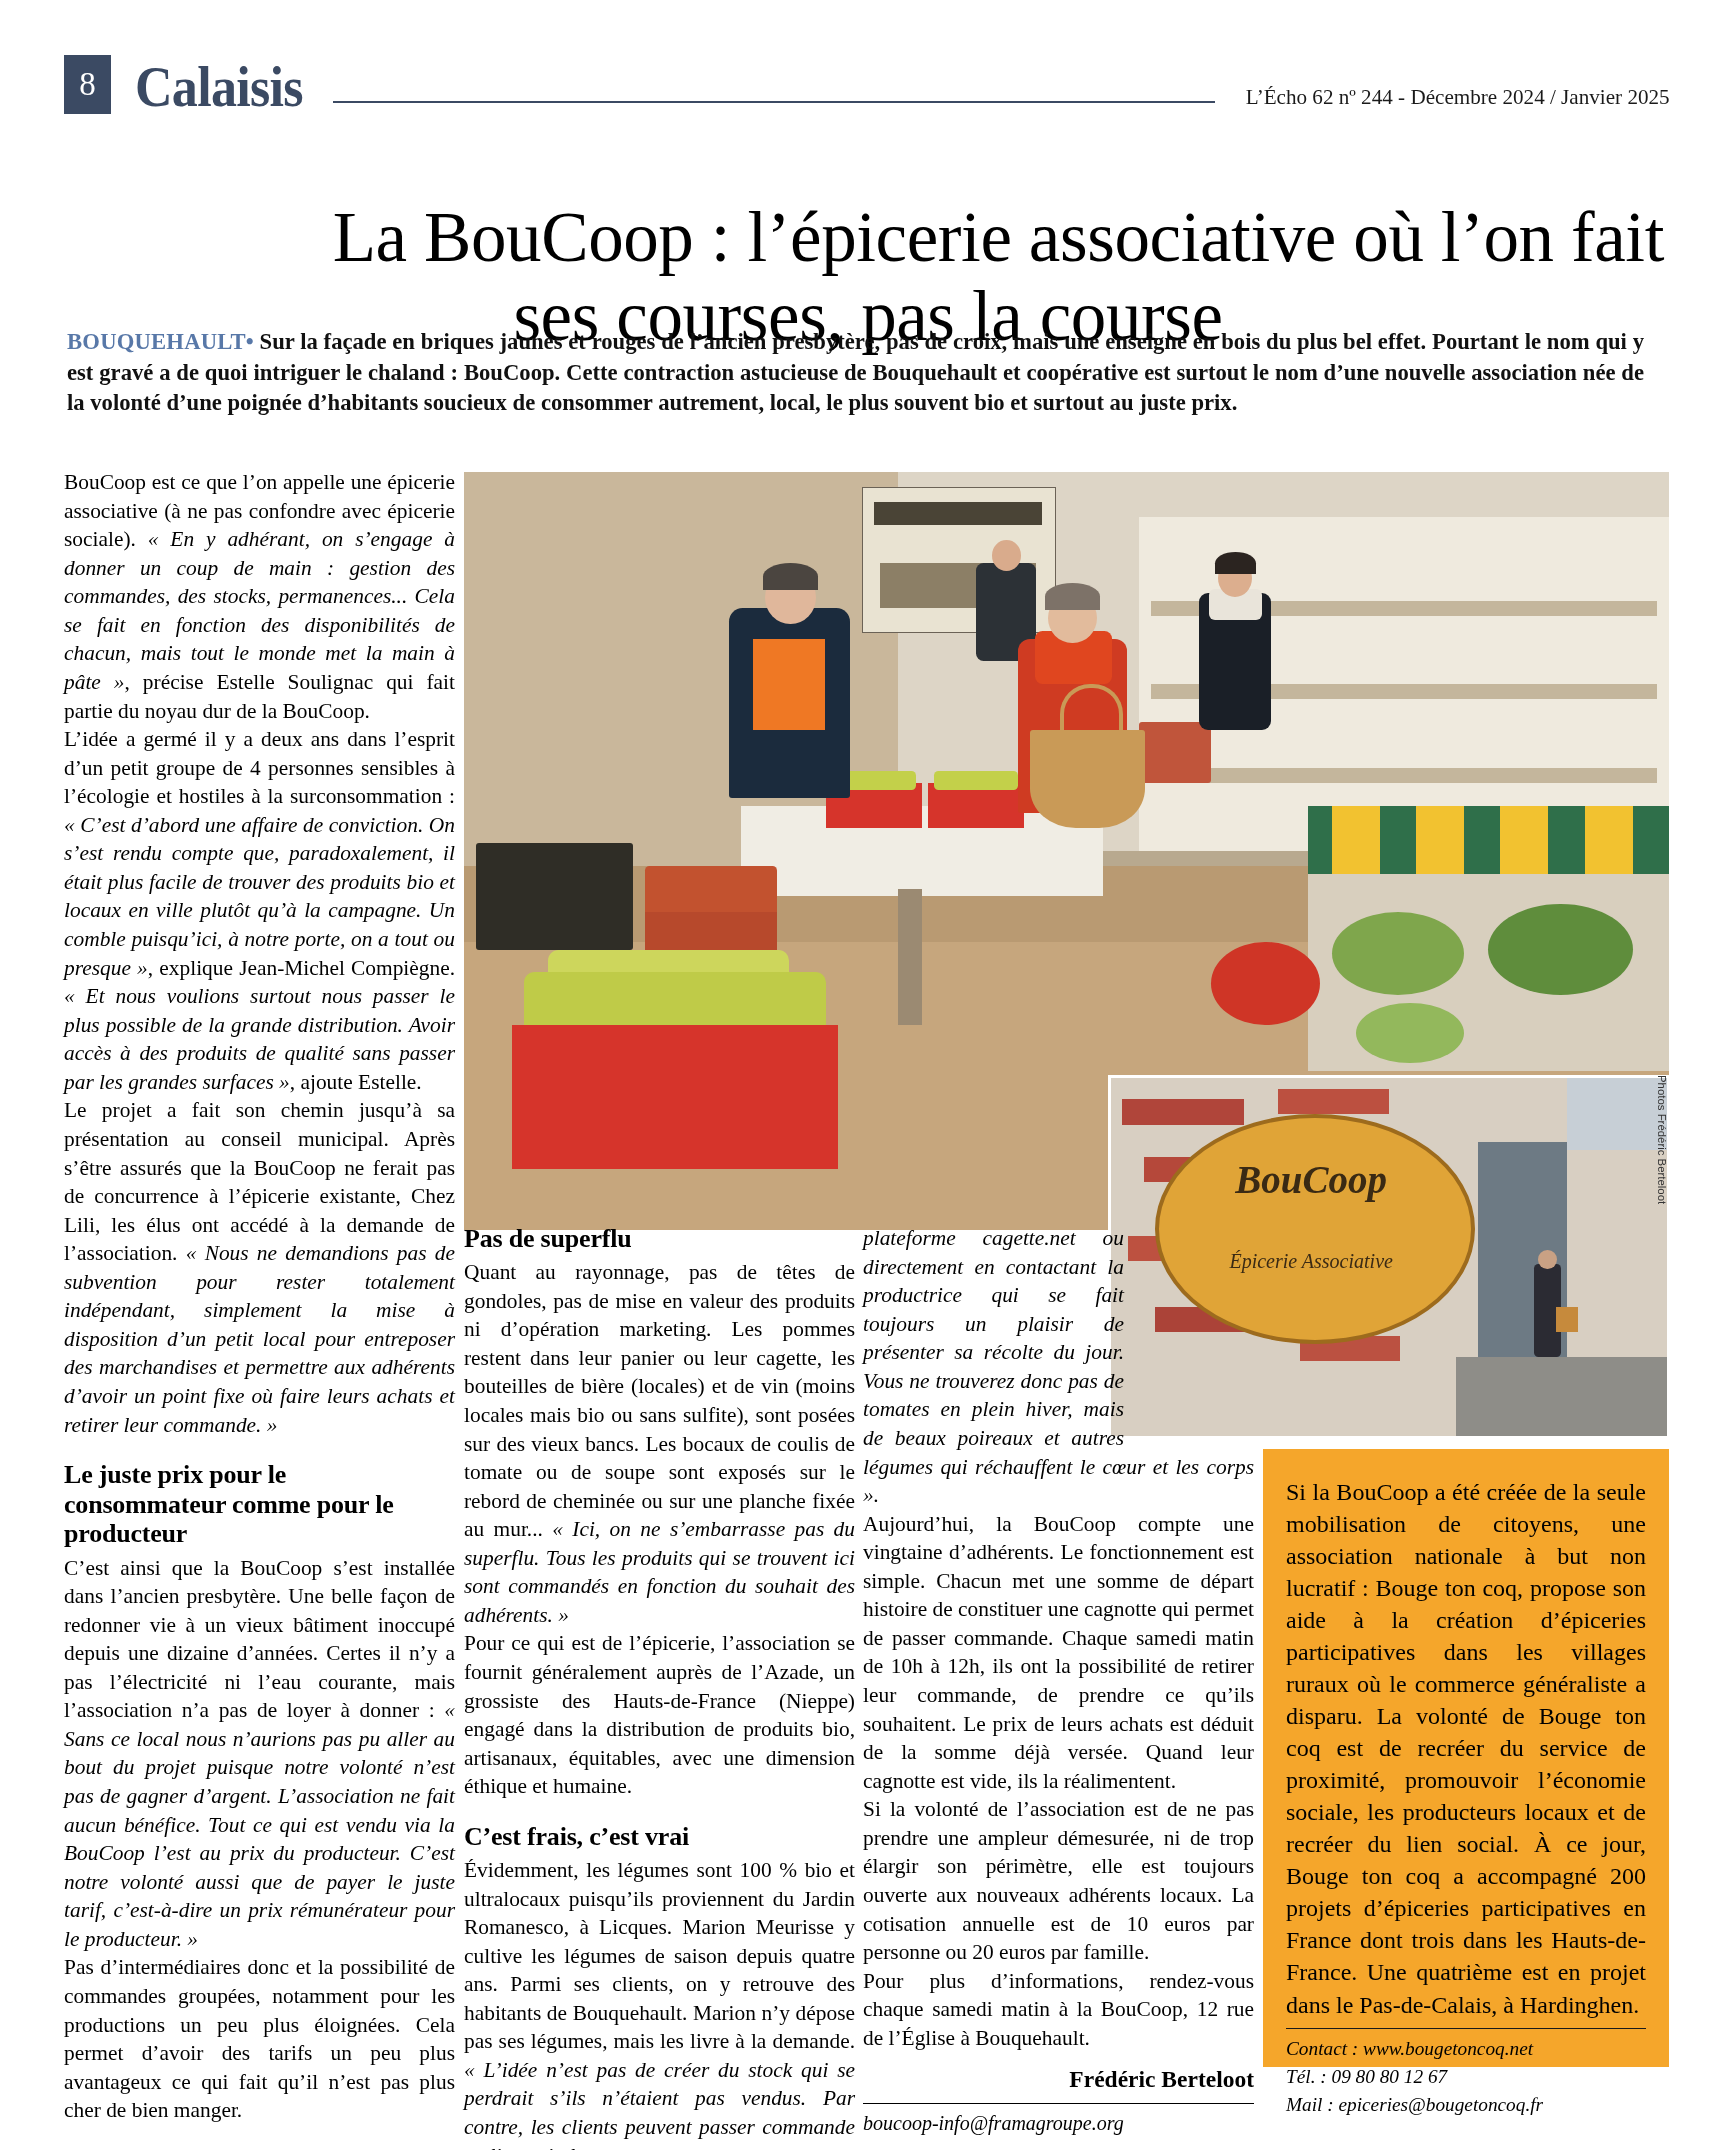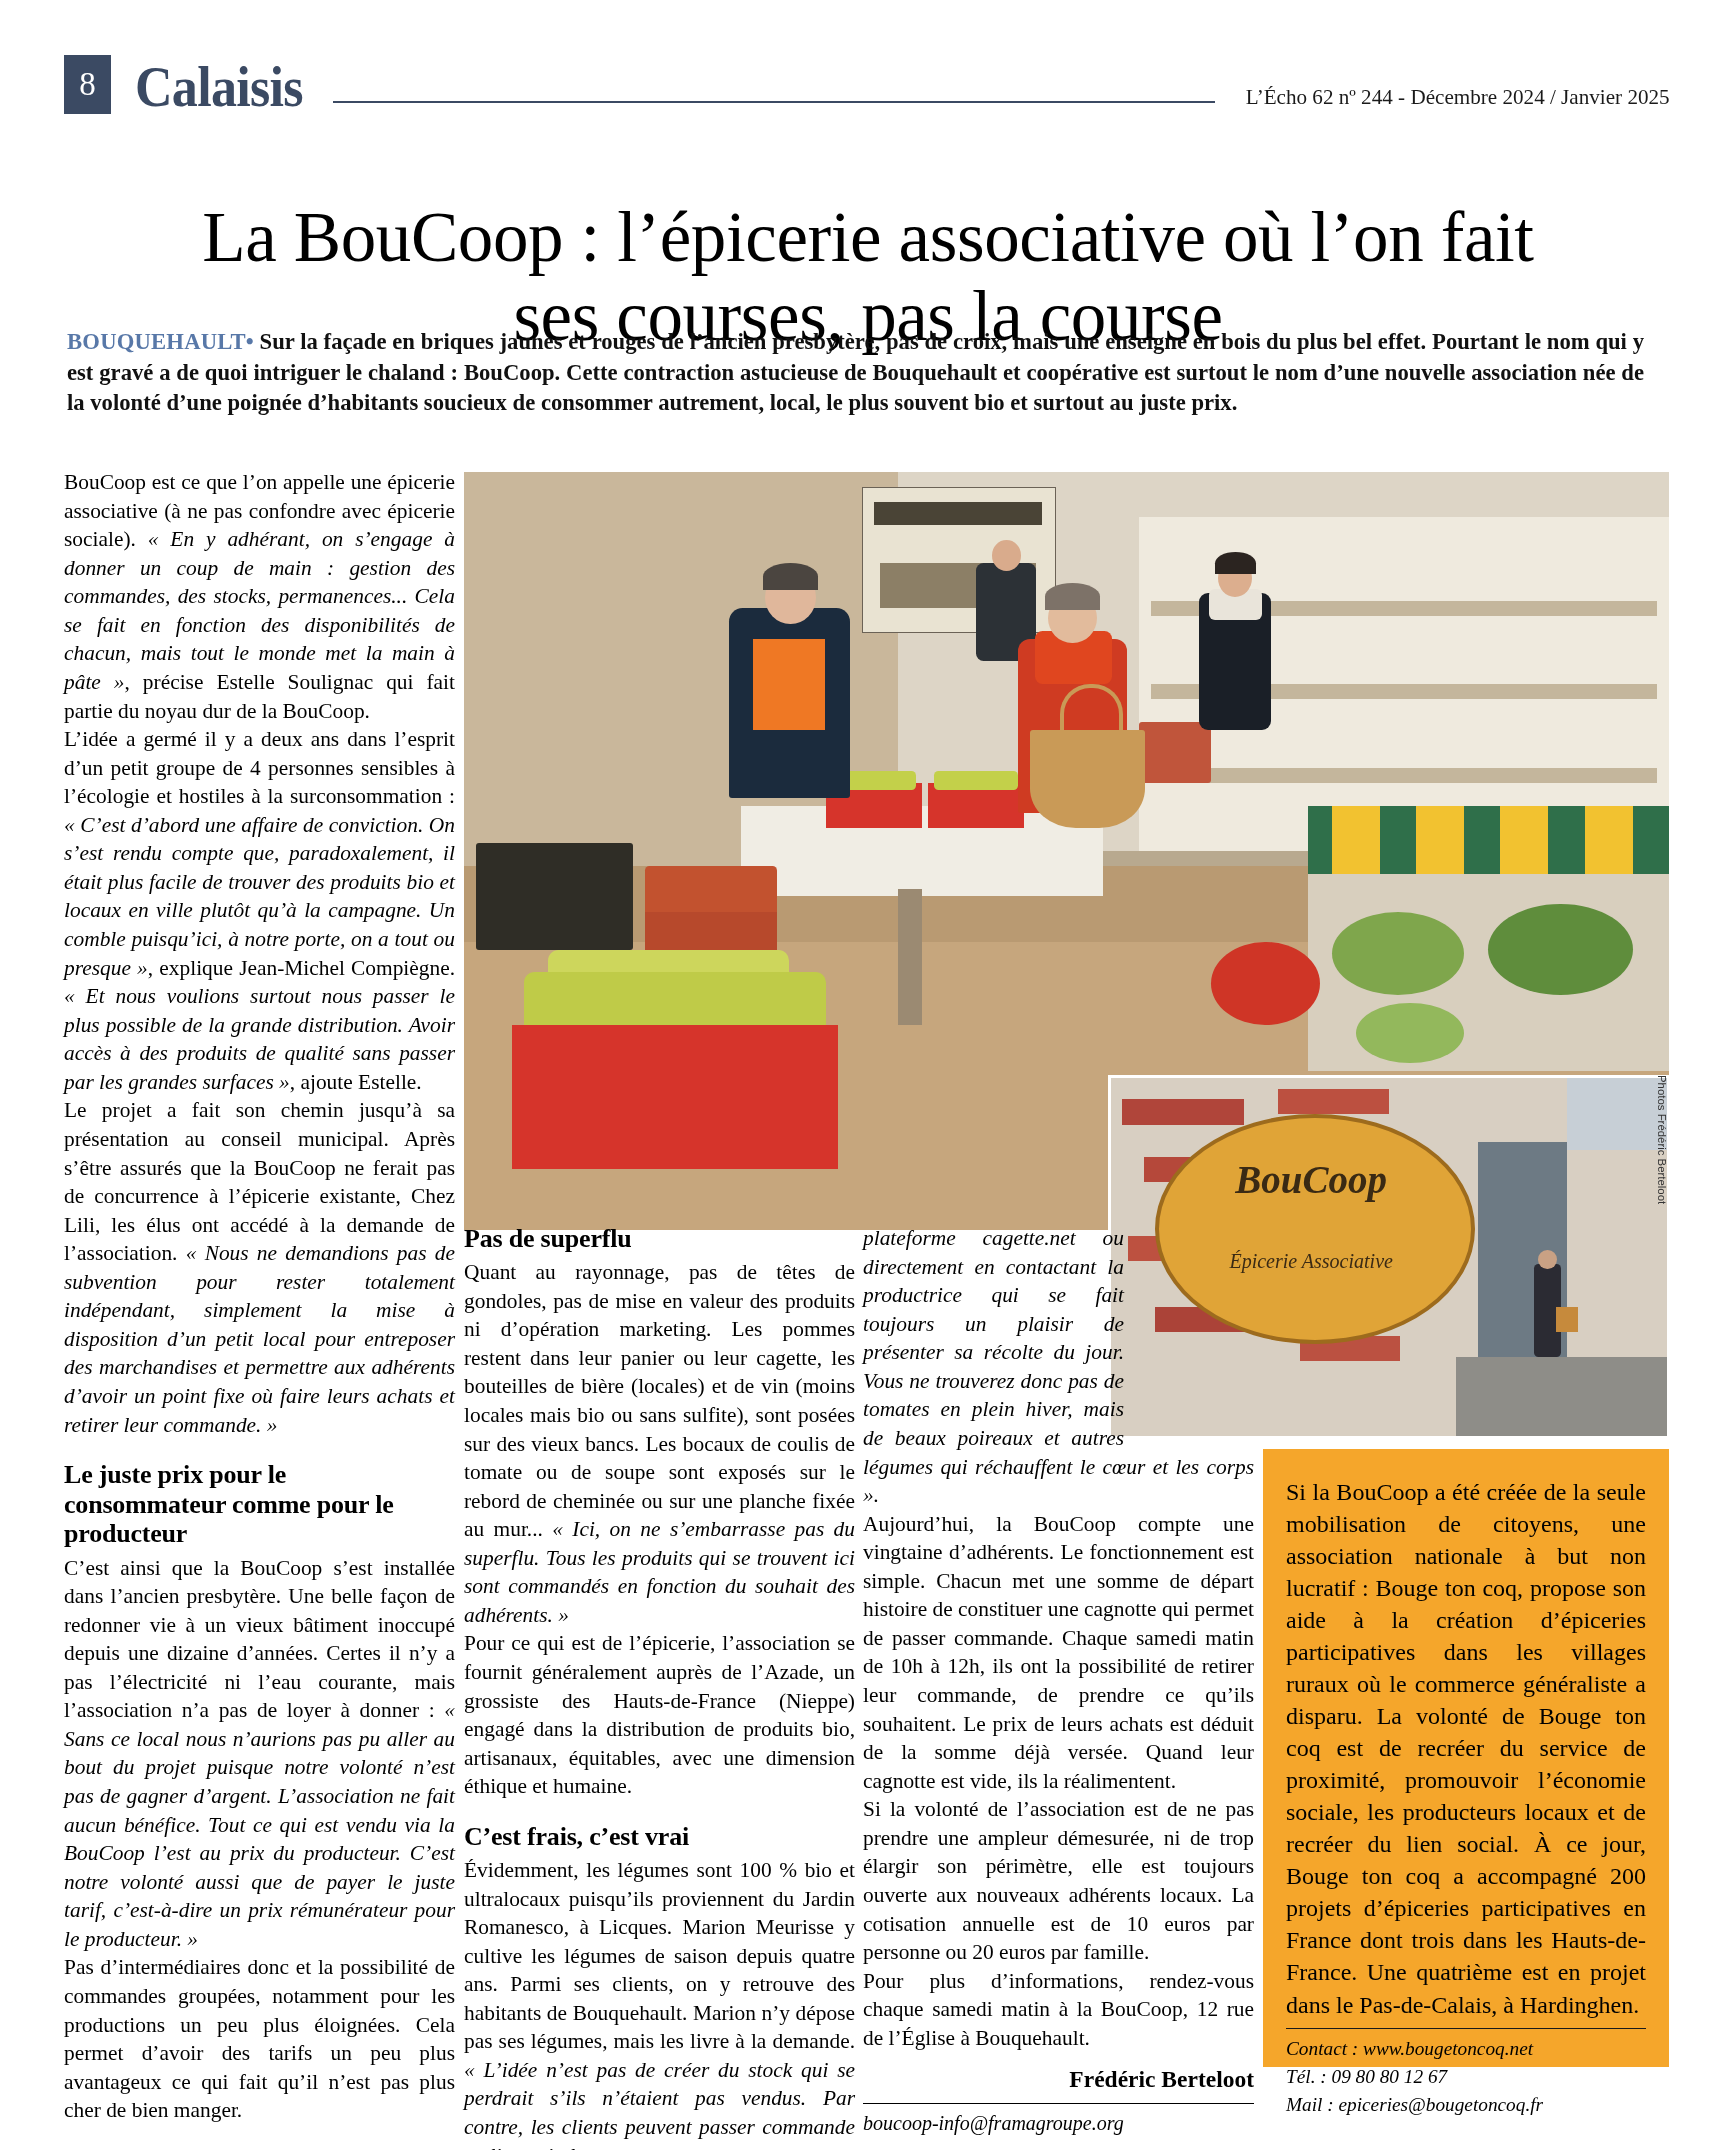--- a/index.html
+++ b/index.html
@@ -85,21 +85,21 @@
     top: 150px;
     width: 1592px;
     text-align: center;
     font-family: "Liberation Serif", serif;
     font-weight: 400;
     font-size: 71px;
     line-height: 1.12;
     letter-spacing: -0.4px;
     color: #000000;
   }
-  .headline .l1 { display: block; }
+  .headline .l1 { display: block; text-align: right; }
   .headline .l2 { display: block; }
 
   
   .chapeau {
     position: absolute;
     left: 67px;
     top: 327px;
     width: 1601px;
     font-family: "Liberation Serif", serif;
     font-weight: bold;

